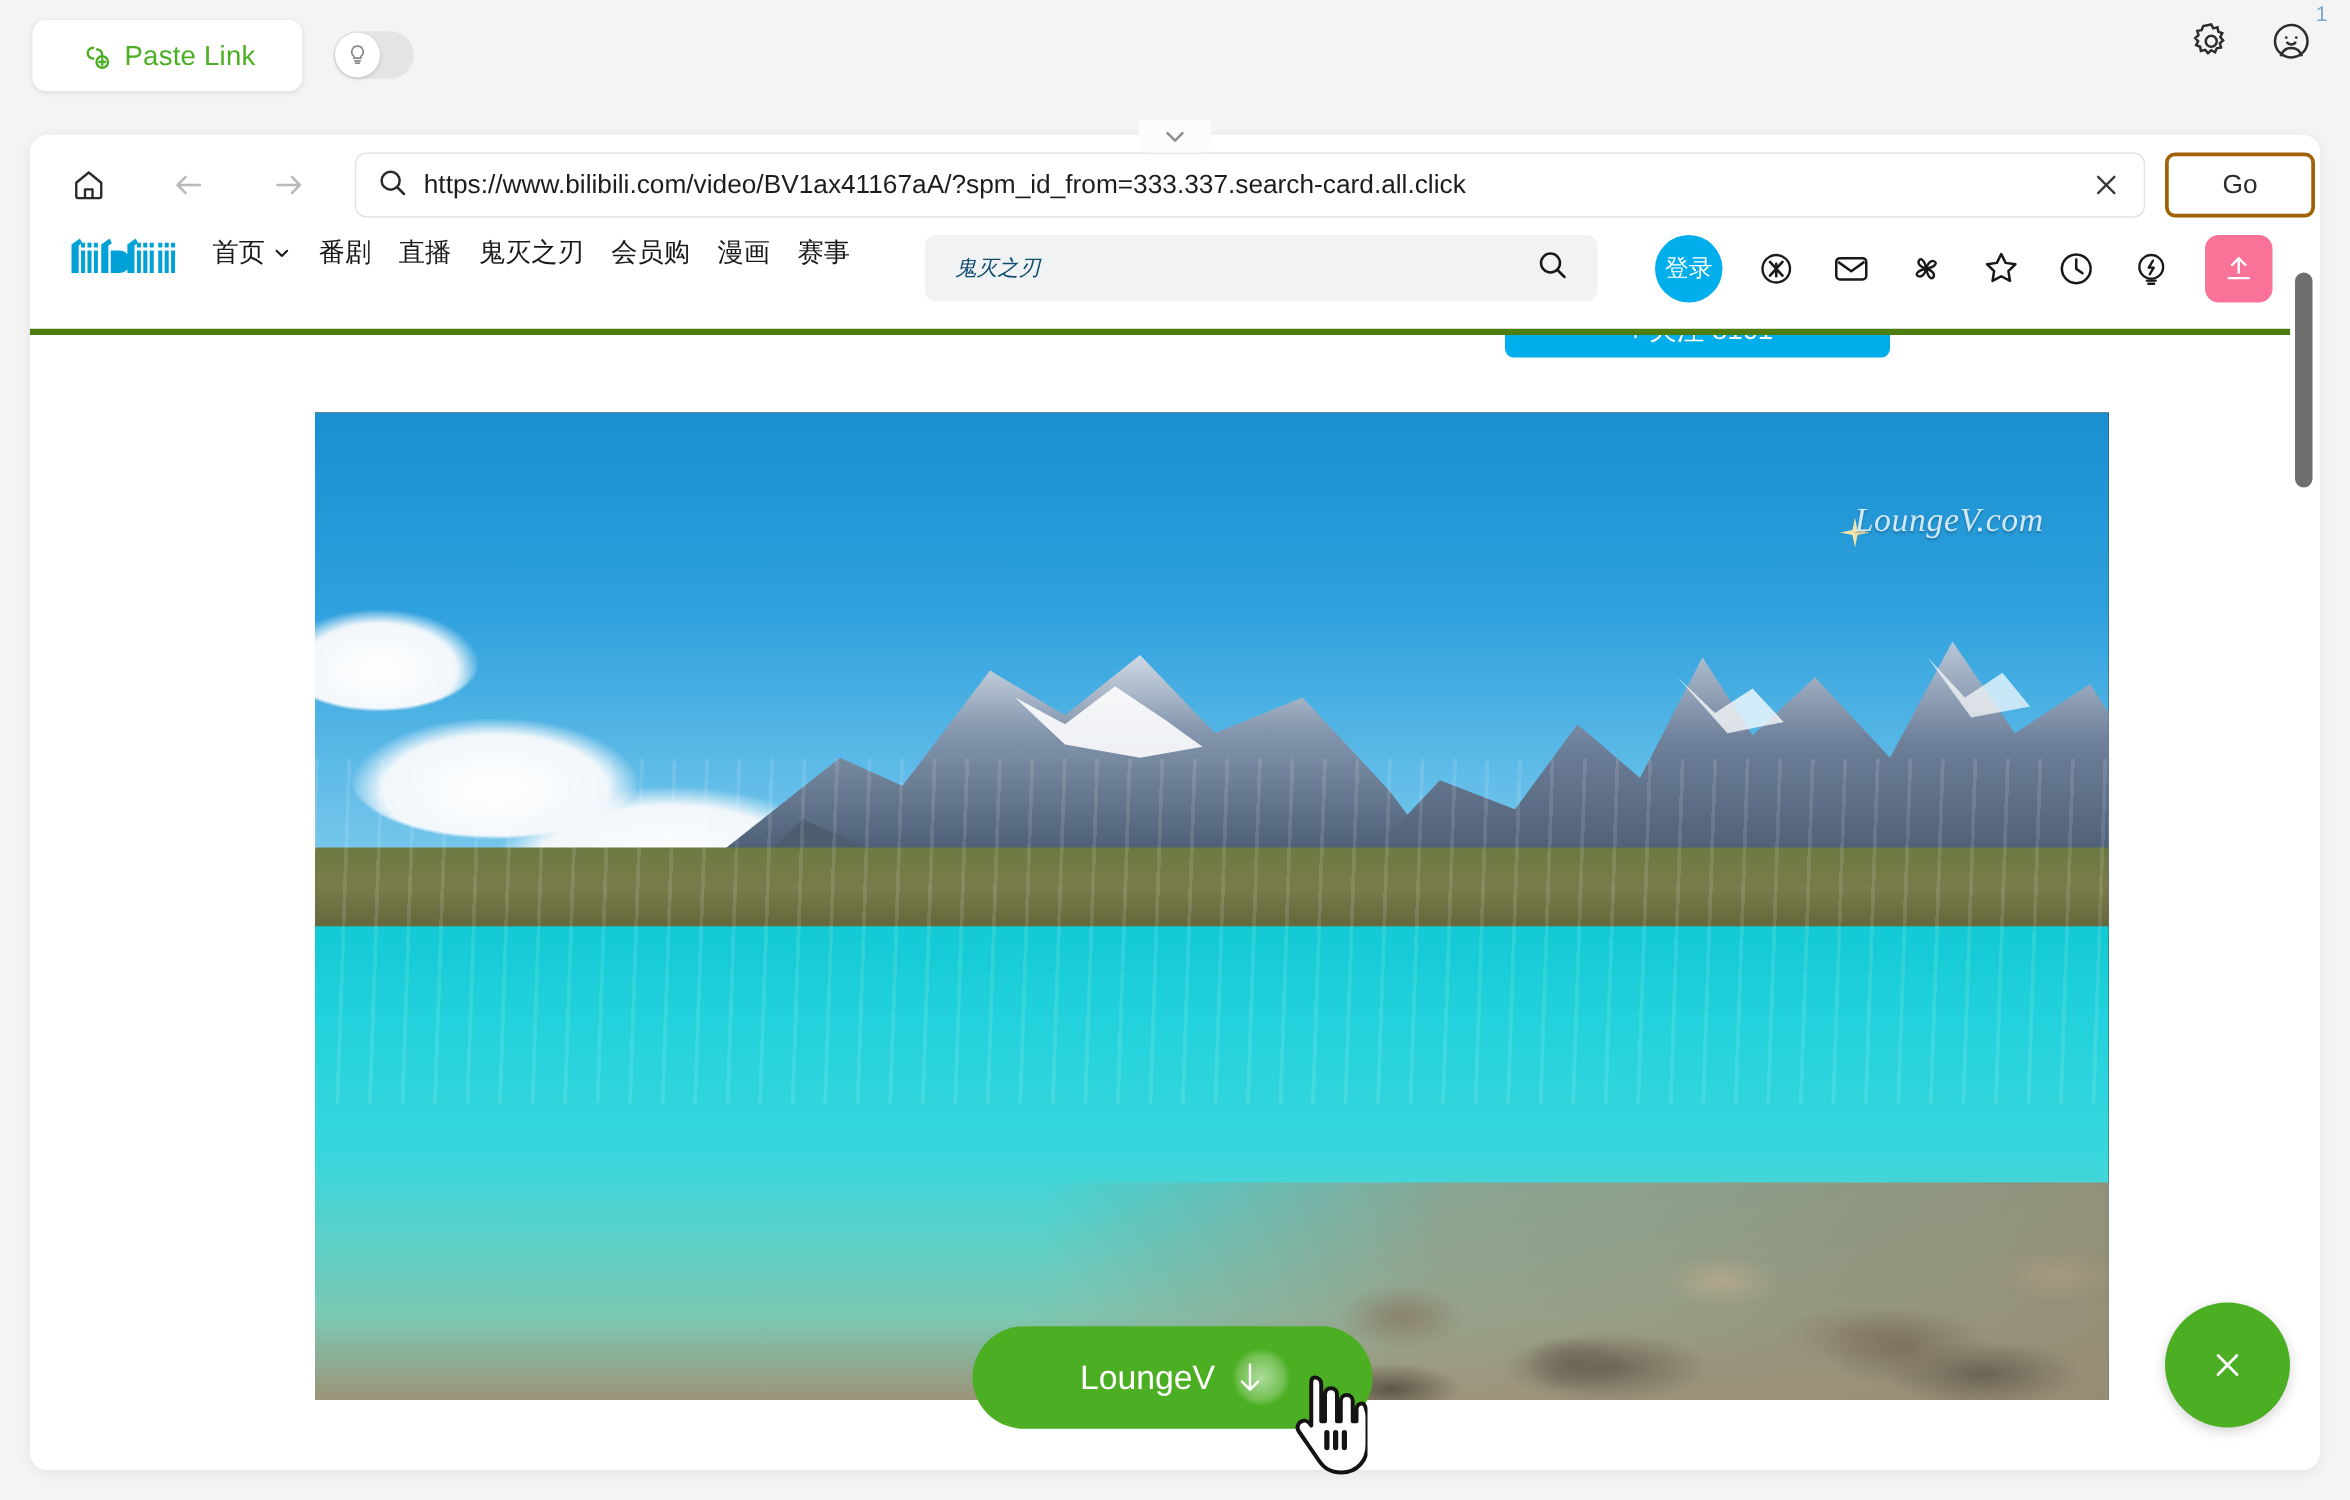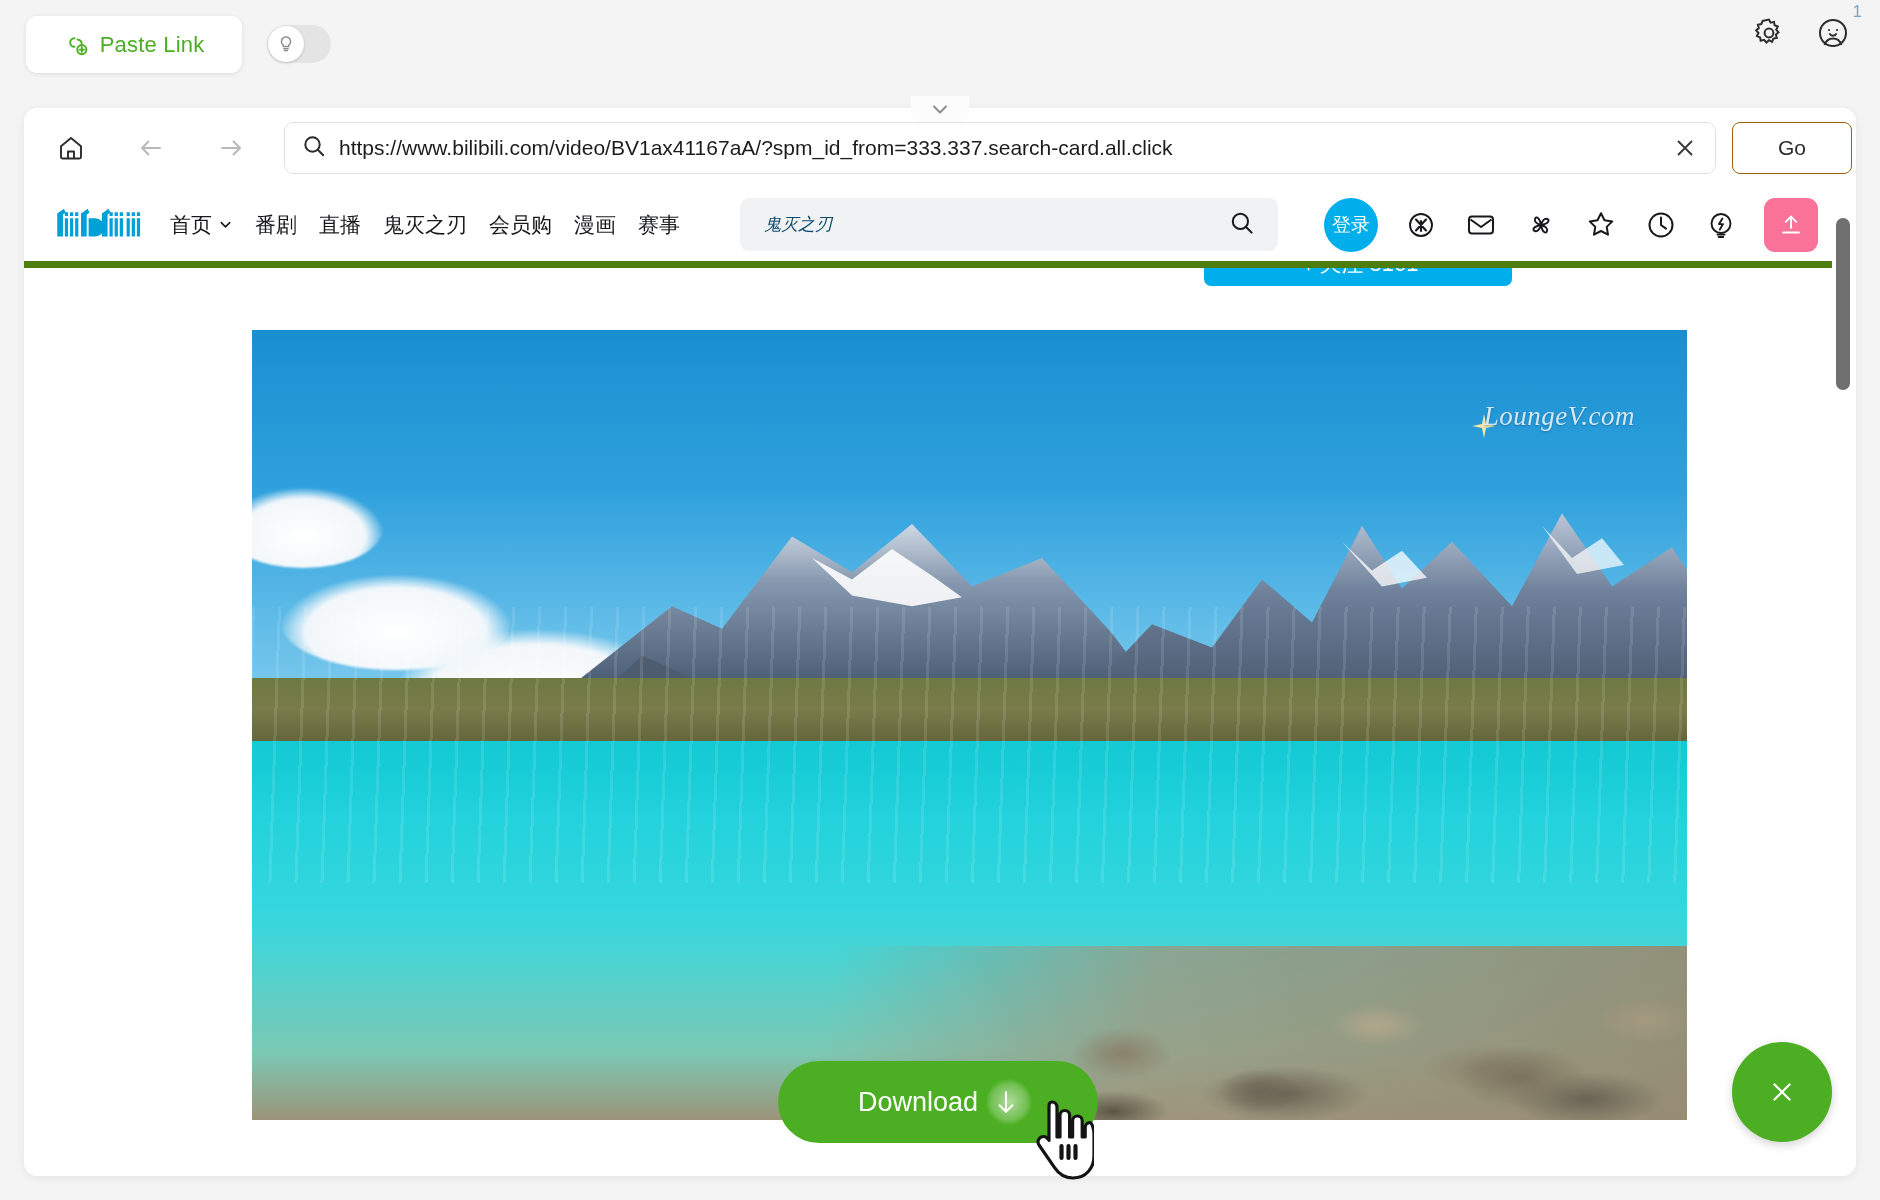--- a/index.html
+++ b/index.html
@@ -121,43 +121,43 @@
     font-family: "Liberation Sans", sans-serif;
     cursor: text;
   }
   .url-clear {
     flex: none; margin-right: 18px; cursor: pointer;
     width: 24px; height: 24px;
   }
   .go-btn {
     margin-left: 16px;
     width: 120px; height: 52px;
-    border: 1px solid #a16207;
+    border: 3px solid #a16207;
     border-radius: 8px;
     background: #fff;
     display: flex; align-items: center; justify-content: center;
     font-size: 21px; color: #2c2c2c;
     cursor: pointer;
   }
 
   
   .page-viewport {
     position: absolute; top: 80px; left: 0;
     width: 1832px; height: 988px;
     background: #fff;
     overflow: hidden;
   }
 
   
   .bili-header {
     position: absolute; top: 0; left: 0;
     width: 1808px; height: 80px;
     background: #ffffff;
-    border-bottom: 7px solid #4d7c0f;
-    display: flex; align-items: center;
+    border-bottom: 5px solid #4d7c0f;
+    display: flex; align-items: flex-start;
     z-index: 5;
   }
   .bili-logo { margin-left: 30px; width: 92px; height: 38px; }
   .bili-nav {
     display: flex; align-items: center; gap: 22px;
     margin-left: 24px;
   }
   .bili-nav-item {
     font-size: 21px; color: #18191c;
     display: flex; align-items: center; gap: 6px;
@@ -628,21 +628,21 @@
       </div>
 
       <div class="page-scrollbar">
         <div class="thumb"></div>
       </div>
     </div>
 
   </div>
 
   <div class="download-btn">
-    <span class="dl-label">Download</span>
+    <span class="dl-label">LoungeV</span>
     <svg viewBox="0 0 26 30" width="24" height="28" fill="none" stroke="#ffffff" stroke-width="2.1" stroke-linecap="round" stroke-linejoin="round">
       <path d="M13 4v21"></path>
         <path d="M6 18.5L13 25.5l7-7"></path>
     </svg>
     <span class="ripple"></span>
   </div>
 
   <svg class="hand-cursor" viewBox="0 0 64 84">
     <path d="M22 6c3 0 5 2.4 5 5.4V41h3V19.5c0-2.8 2-5 4.8-5s4.8 2.2 4.8 5V41h3V25c0-2.8 2-5 4.8-5s4.8 2.2 4.8 5v16h3v-9.5c0-2.7 2-4.8 4.6-4.8S64 34.8 64 37.5V60c0 12-8 22-21 22-9 0-14-3.6-18.6-10.6L9 49c-1.8-2.8-1-6 1.6-7.6 2.4-1.5 5.4-.9 7.2 1.4l1.2 1.6V11.4C19 8.4 19 6 22 6z" fill="#ffffff" stroke="#141414" stroke-width="3.2" stroke-linejoin="round"></path>
     <path d="M31.5 50v12M38.5 50v12M45.5 50v12" stroke="#141414" stroke-width="4.2" stroke-linecap="round"></path>

